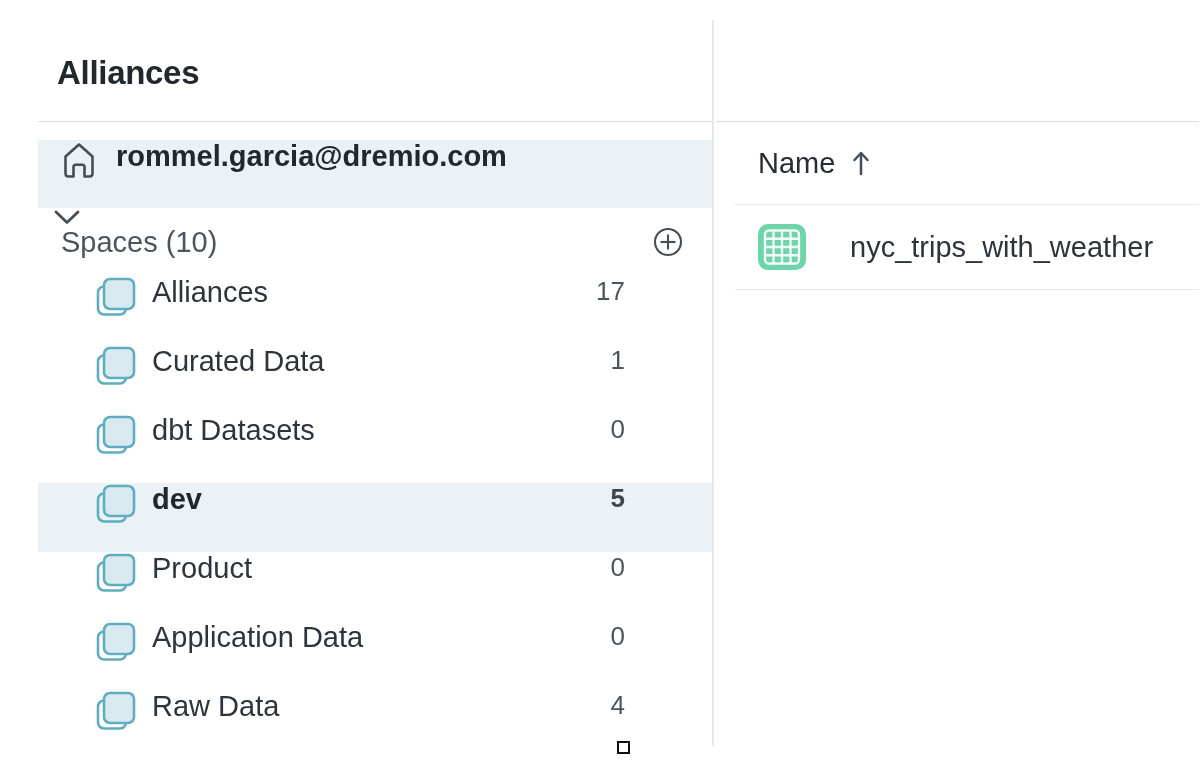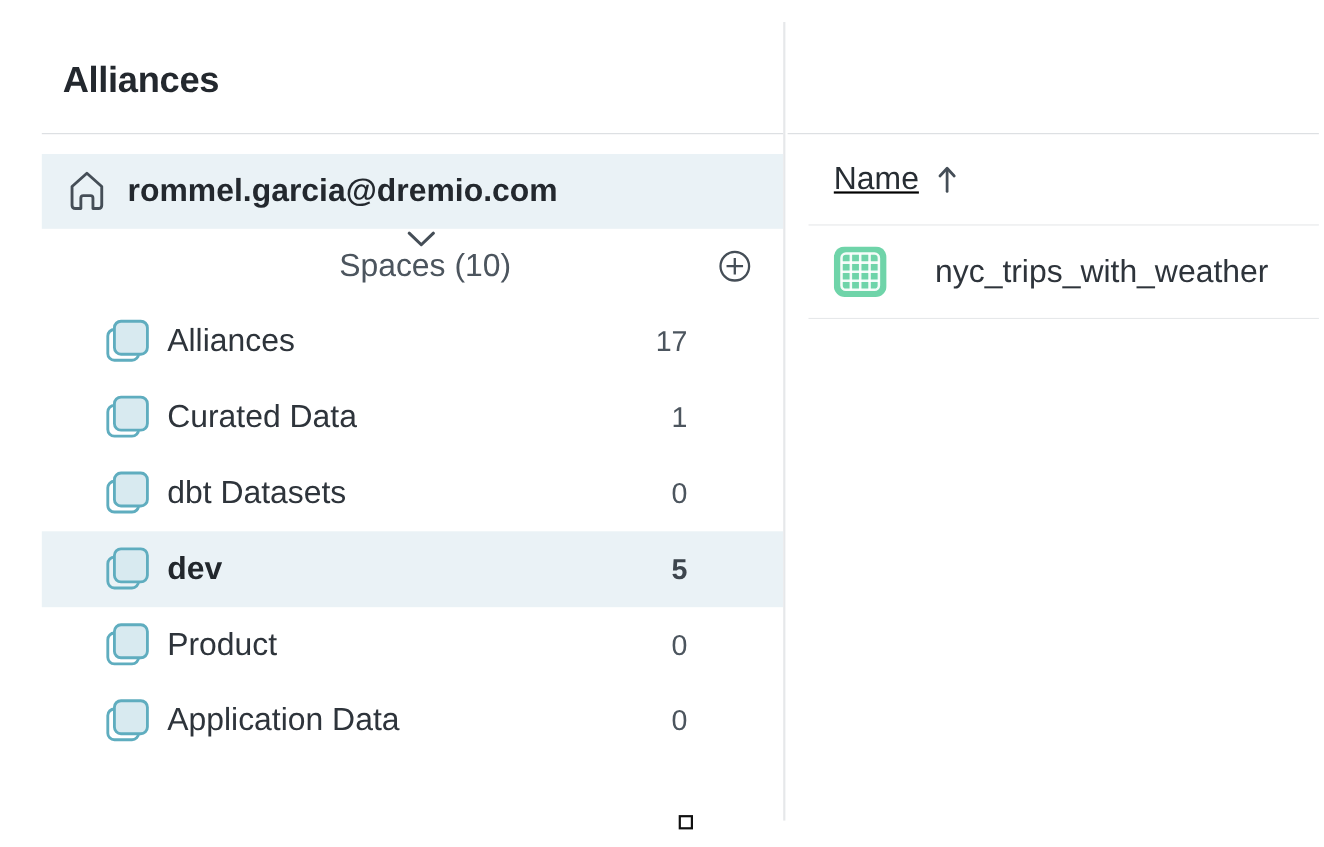--- a/index.html
+++ b/index.html
@@ -6,21 +6,21 @@
   html,body { width:1204px; height:770px; background:#fff; overflow:hidden;
               font-family:"Liberation Sans","DejaVu Sans",sans-serif; }
   #screen { position:relative; width:1204px; height:770px; background:#fff; }
 
   
   #sidebar { position:absolute; left:0; top:0; width:713px; height:770px; }
   .sb-title { position:absolute; left:57px; top:54px; font-size:33px; font-weight:700;
               color:var(--text-dark); letter-spacing:-0.3px; }
   .sb-divider { position:absolute; left:38px; top:121px; width:674px; height:1px;
                 background:var(--divider-strong); }
-  .srow { position:absolute; left:38px; width:674px; display:flex; align-items:center; }
+  .srow { position:absolute; left:38px; width:674px; display:flex; align-items:flex-start; }
   .srow.hl, .srow.selected { background:var(--highlight-bg); }
   .home-row { top:140px; height:68px; }
   .home-row .hicon { margin-left:24px; display:flex; }
   .home-row .hlabel { margin-left:20px; font-size:29px; font-weight:600; color:var(--text-dark); }
   .spaces-row { top:208px; height:68px;flex-direction:column; }
   .spaces-row .chev { margin-left:15px; display:flex; }
   .spaces-row .slabel { margin-left:23px; font-size:29px; color:var(--text-slate); }
   .spaces-row .plus { position:absolute; right:29px; top:50%; transform:translateY(-50%);
                       display:flex; cursor:pointer; }
   .item { height:69px; }
@@ -35,21 +35,21 @@
                background:var(--divider); }
 
   
   #main { position:absolute; left:716px; top:0; width:488px; height:770px; }
   .m-title { position:absolute; left:20px; top:54px; font-size:33px; letter-spacing:-0.2px; }
   .m-title .crumb-space { color:var(--teal-text); font-weight:400; }
   .m-title .crumb-sep, .m-title .crumb-name { color:var(--text-dark); font-weight:700; }
   .m-divider-top { position:absolute; left:0; top:121px; width:483px; height:1px;
                    background:var(--divider-strong); }
   .th-row { position:absolute; left:0; top:122px; width:483px; height:82px;
-            display:flex; align-items:center;text-decoration:underline; }
+            display:flex; align-items:center; }
   .th-row .th-label { margin-left:42px; font-size:29px; font-weight:500; color:#272d33; }
   .th-row .sort { margin-left:17px; display:flex; }
   .row-divider-1 { position:absolute; left:19px; top:204px; width:464px; height:1px;
                    background:var(--divider); }
   .row-divider-2 { position:absolute; left:19px; top:289px; width:464px; height:1px;
                    background:var(--divider); }
   .data-row { position:absolute; left:0; top:205px; width:483px; height:84px;
               display:flex; align-items:center;gap:30px; }
   .data-row .dicon { margin-left:42px; display:flex; }
   .data-row .dname { margin-left:14px; font-size:29px; color:var(--text-item); }
@@ -155,20 +155,30 @@
       <span class="sicon">
         <svg width="42" height="44" viewBox="0 0 42 44">
           <rect class="stroke-teal" stroke-width="2.6" x="3" y="10.5" width="28" height="28" rx="6"></rect>
           <rect class="fill-tealpale" stroke-width="2.6" x="9" y="3" width="30" height="30" rx="6"></rect>
         </svg>
       </span>
       <span class="ilabel">Application Data</span>
       <span class="count">0</span>
     </div>
 
+    <div class="srow item" style="top:690px">
+      <span class="sicon">
+        <svg width="42" height="44" viewBox="0 0 42 44">
+          <rect class="stroke-teal" stroke-width="2.6" x="3" y="10.5" width="28" height="28" rx="6"></rect>
+          <rect class="fill-tealpale" stroke-width="2.6" x="9" y="3" width="30" height="30" rx="6"></rect>
+        </svg>
+      </span>
+      <span class="ilabel">Raw Data</span>
+      <span class="count">4</span>
+    </div>
   </div>
 
   <div class="v-divider"></div>
 
   <div id="main">
     <div class="m-divider-top"></div>
 
     <div class="th-row">
       <span class="th-label">Name</span>
       <span class="sort">

